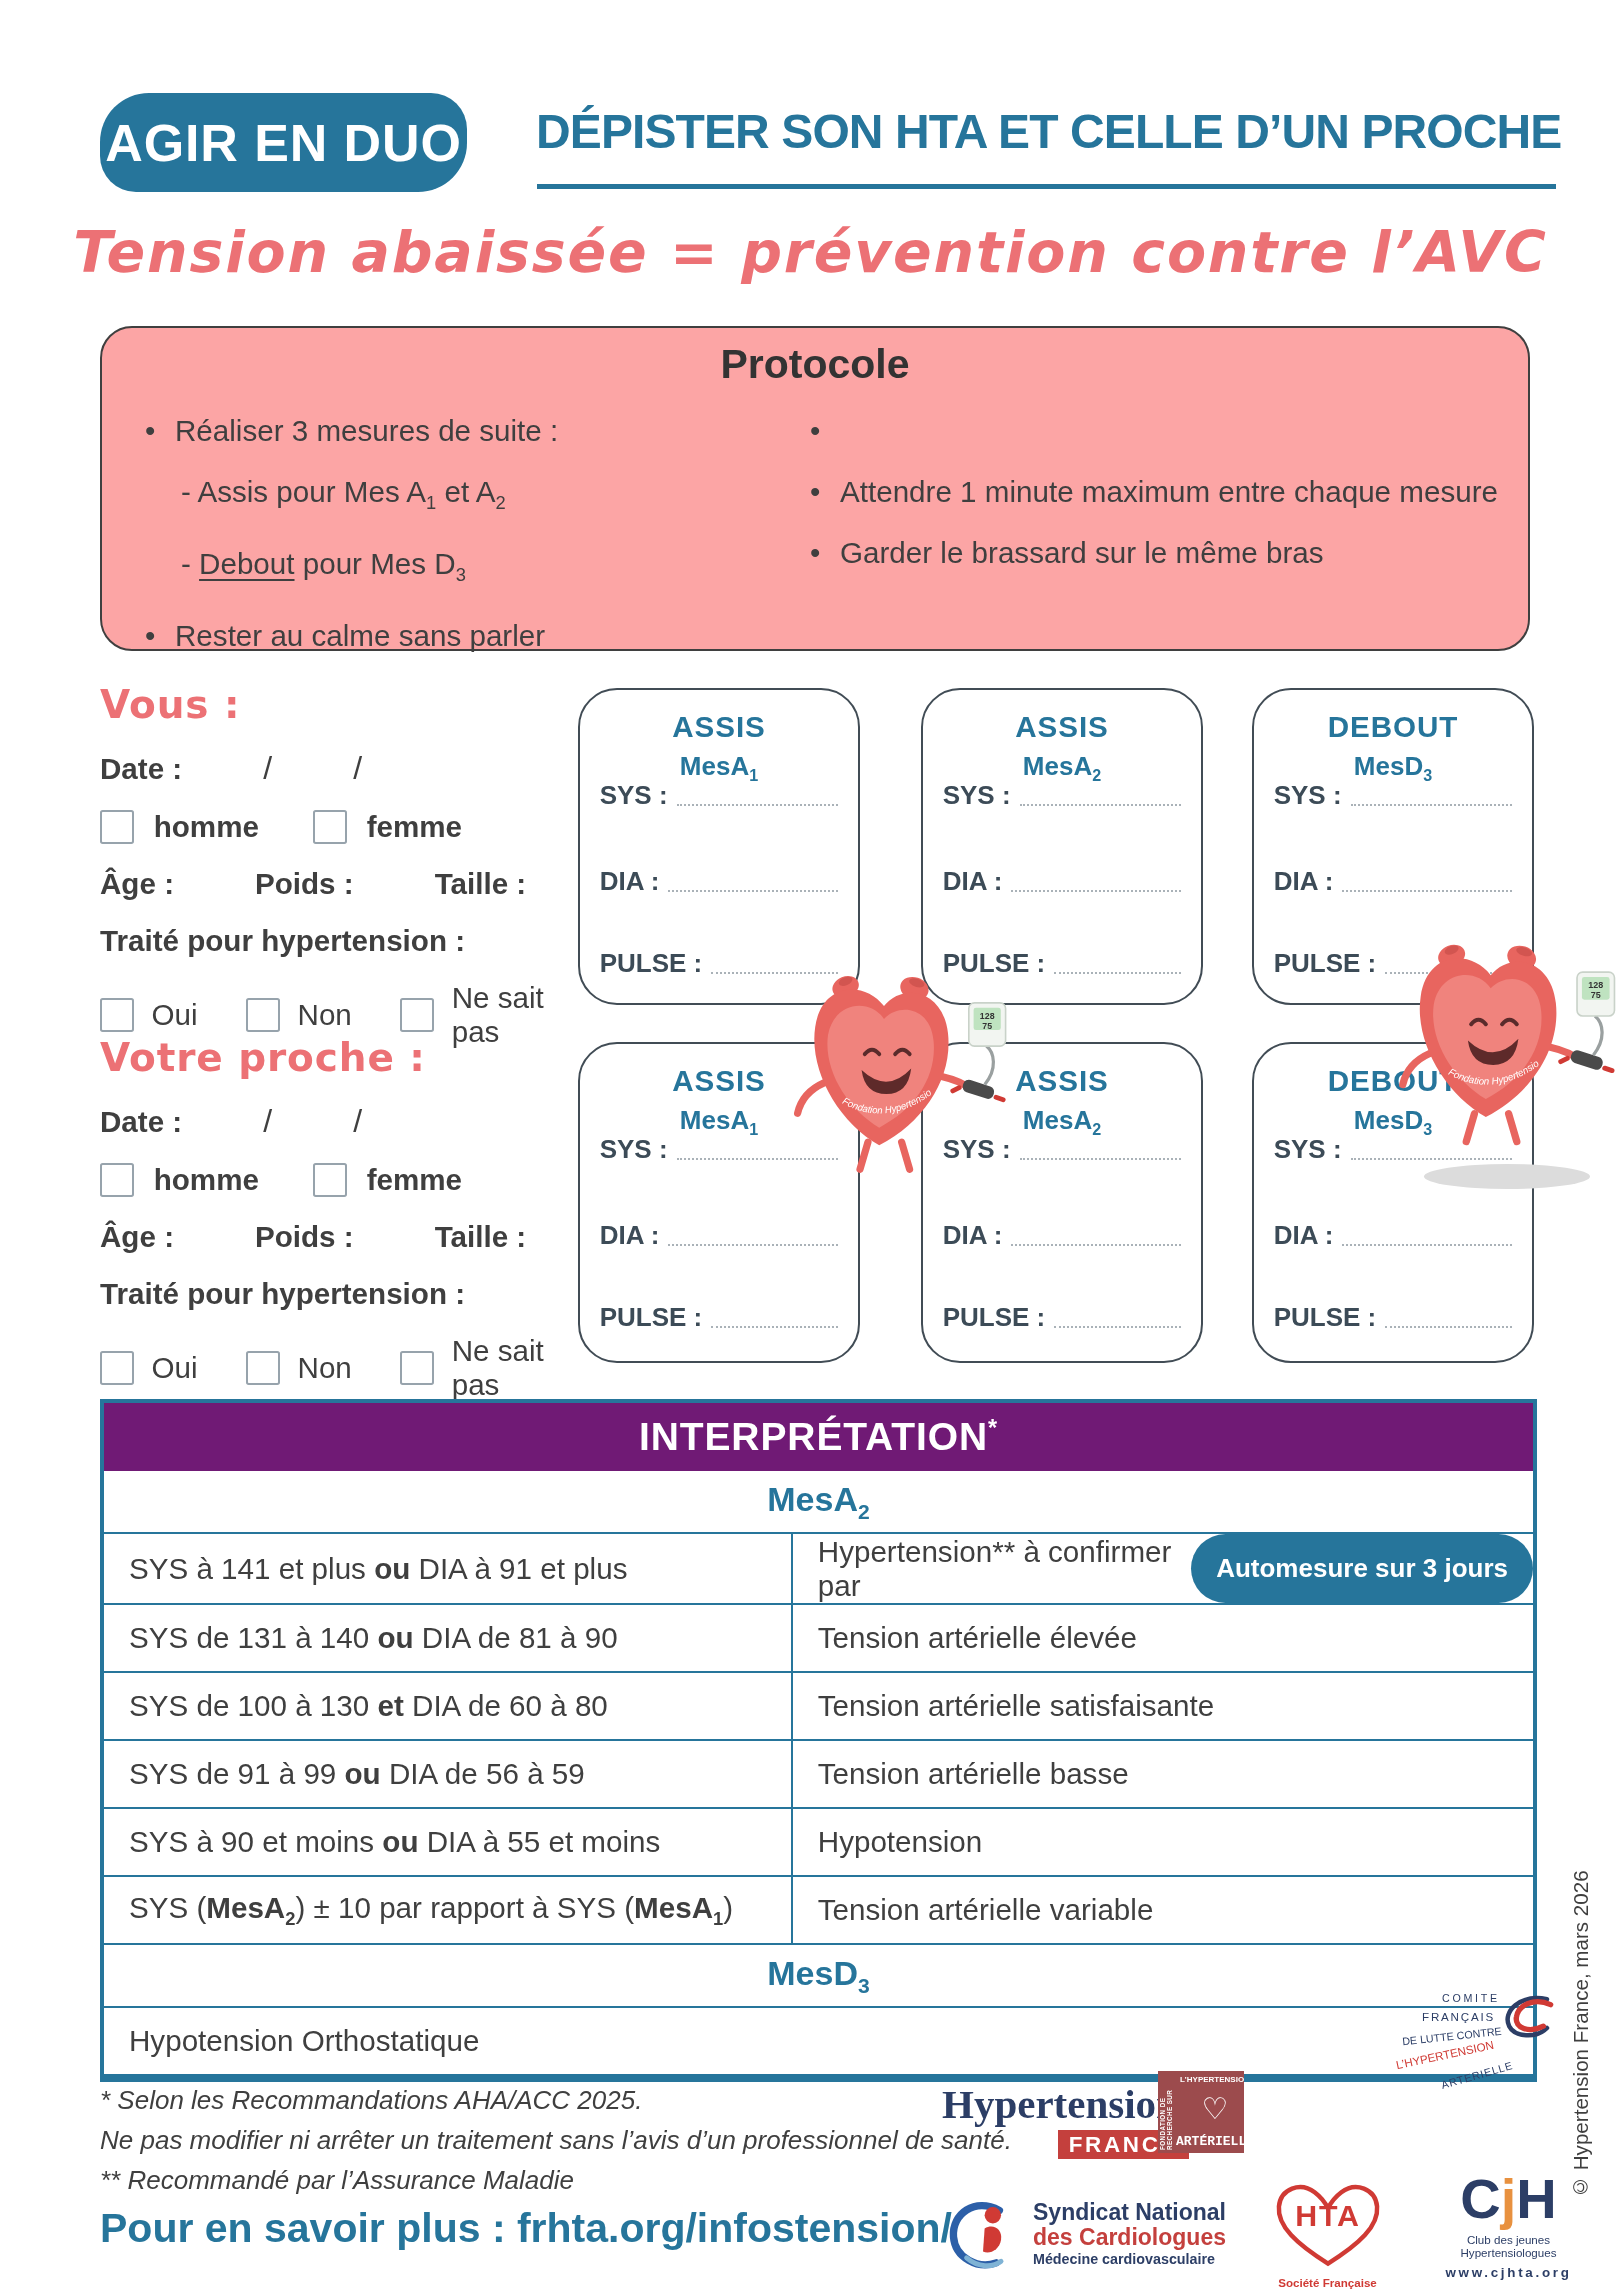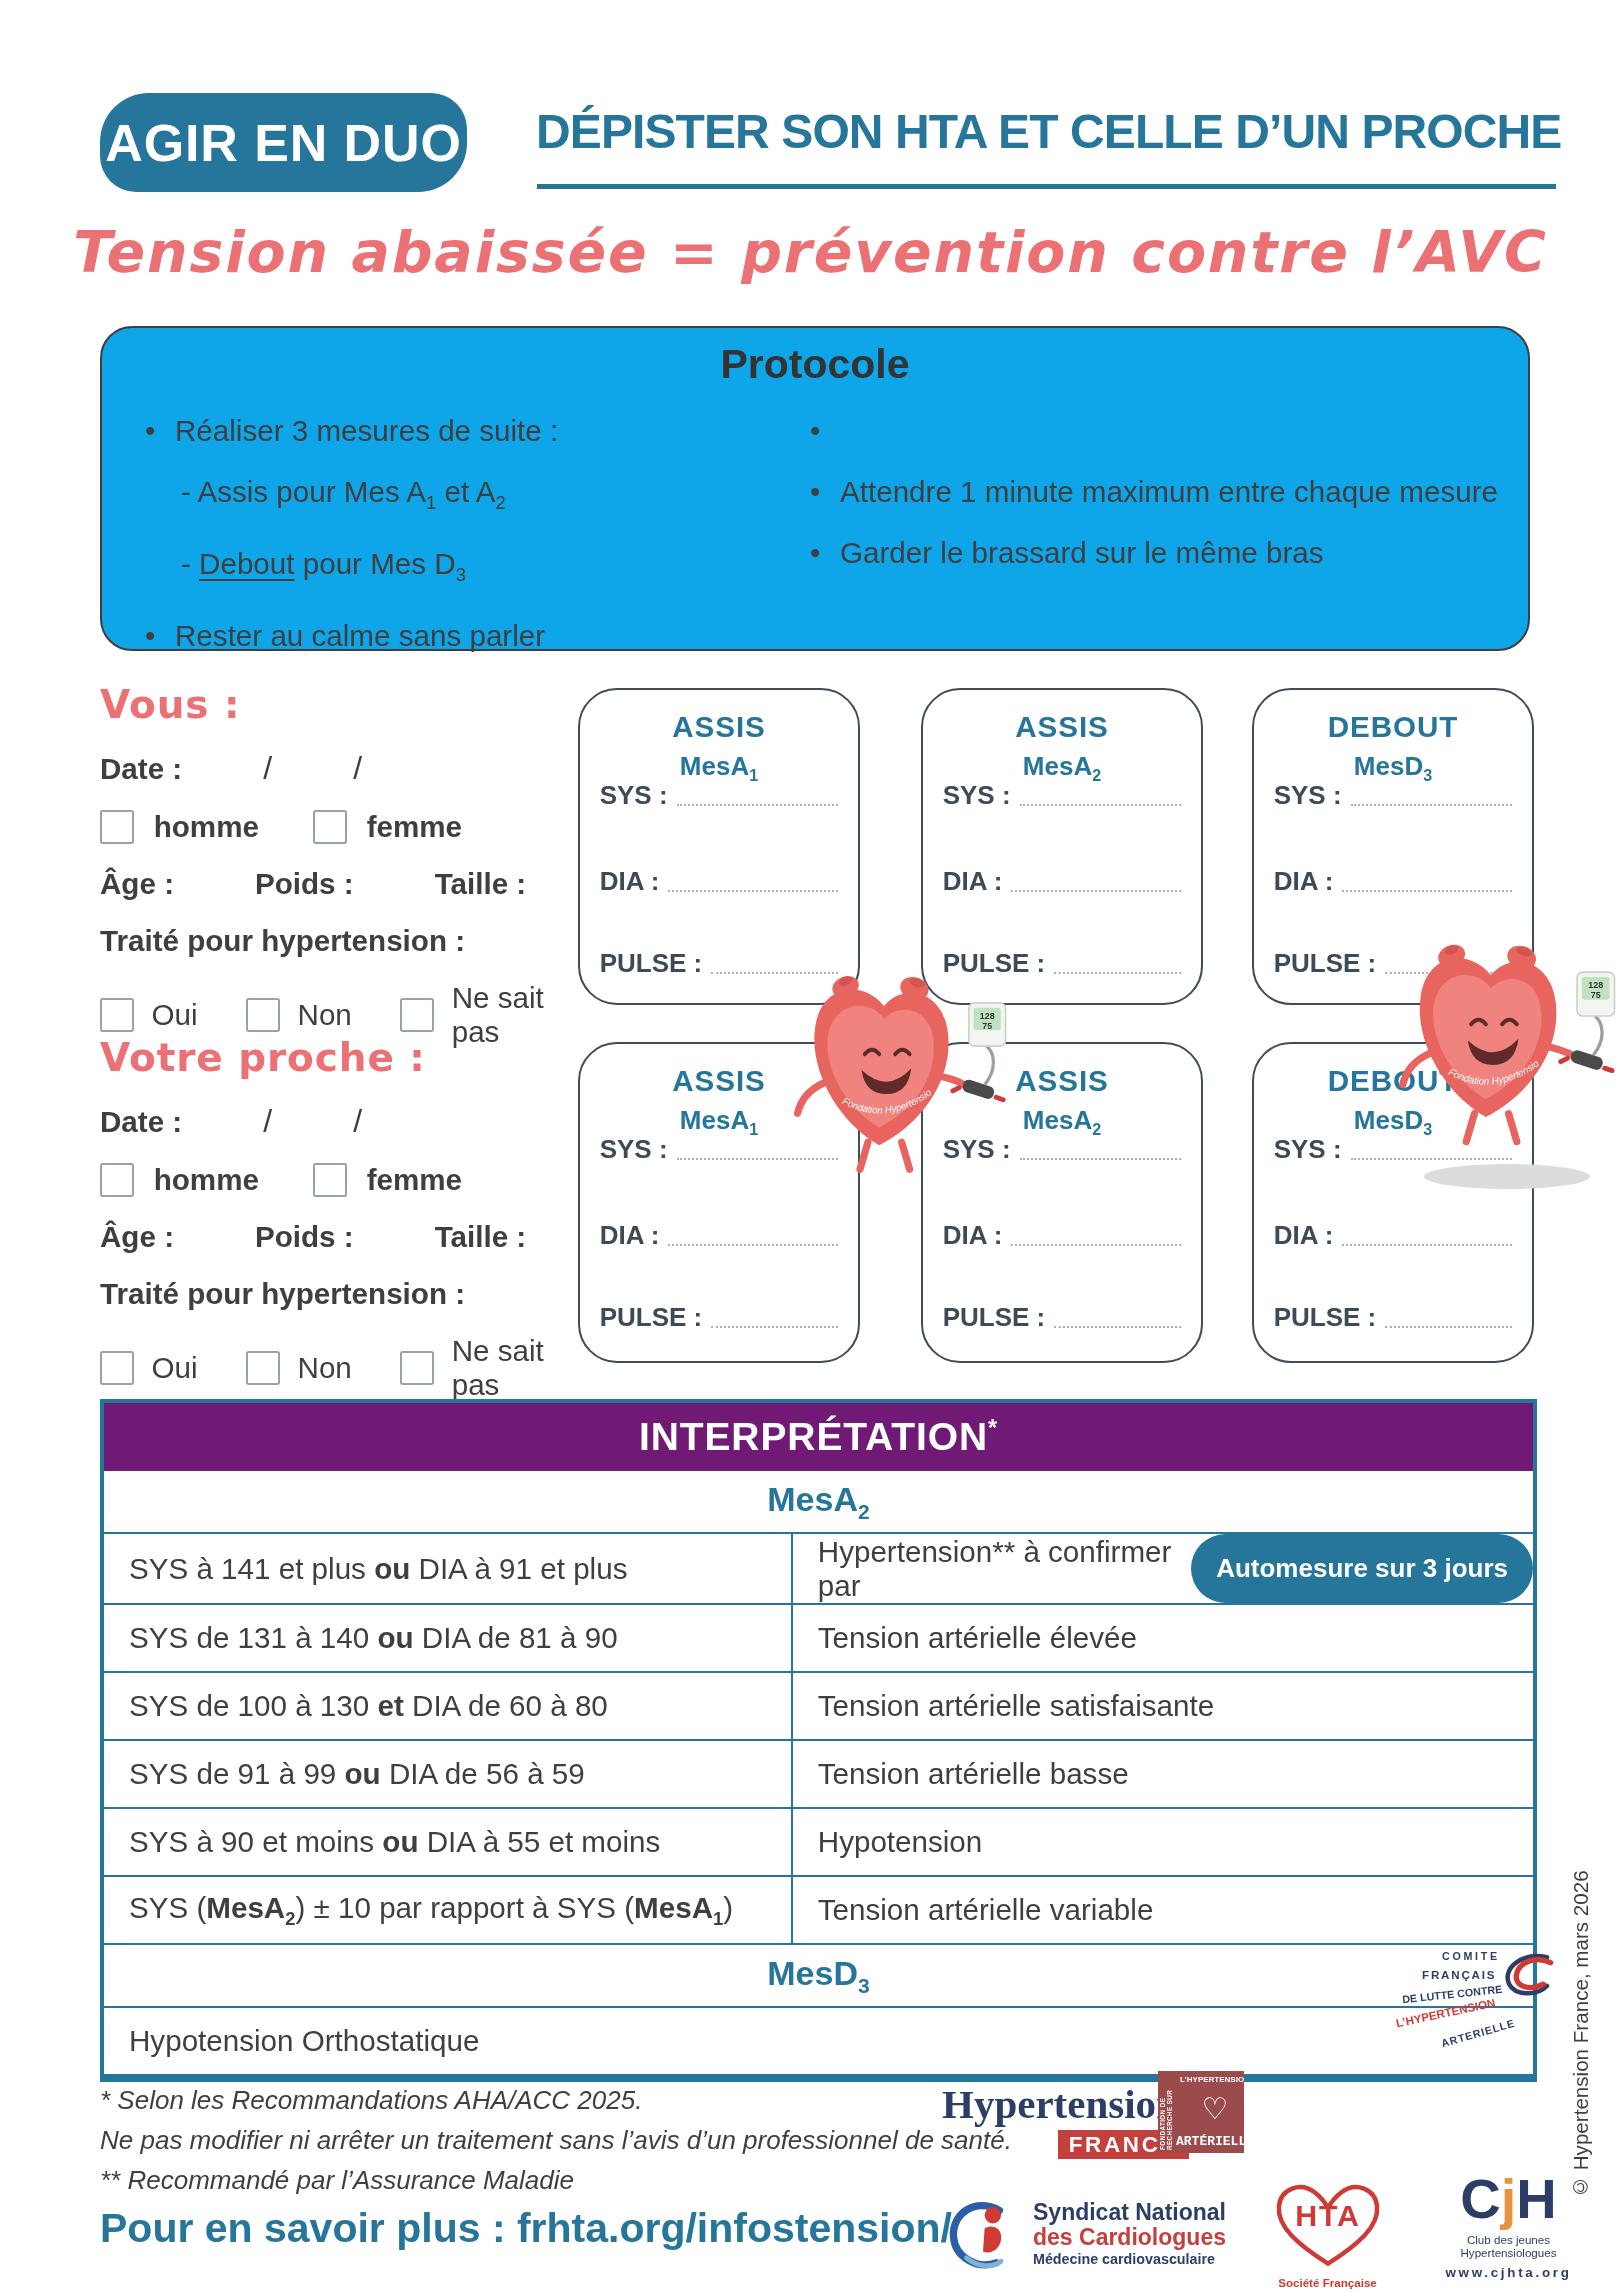--- a/index.html
+++ b/index.html
@@ -13,21 +13,21 @@
     border-radius:49px 36px 49px 36px;display:flex;align-items:center;justify-content:center;
     color:#fff;font-size:52px;font-weight:bold;letter-spacing:0.9px;}
   .htitle{position:absolute;left:536px;top:104px;width:1023px;color:#26759B;font-size:48px;
     font-weight:600;letter-spacing:-0.9px;text-align:center;white-space:nowrap;}
   .hrule{position:absolute;left:537px;top:184px;width:1019px;height:5.4px;background:#26759B;}
   .tagline{position:absolute;left:0;top:219px;width:1621px;text-align:center;color:#EC7175;
     font-size:57px;font-weight:bold;font-style:italic;letter-spacing:1.8px;font-family:"DejaVu Sans",sans-serif;}
 
   
   .proto{position:absolute;left:100px;top:326px;width:1426px;height:321px;border:2.7px solid #3F3F3F;
-    border-radius:32px;background:#0ea5e9;}
+    border-radius:32px;background:#fca5a5;}
   .proto-title{position:absolute;left:0;top:12.5px;width:100%;text-align:center;font-size:41px;
     font-weight:bold;color:#333;}
   .proto-col{position:absolute;top:86px;font-size:29.6px;color:#3F3F3F;}
   .proto-col.left{left:43px;width:573px;}
   .proto-col.right{left:708px;width:716px;}
   .proto-line{display:flex;align-items:flex-start;margin-bottom:27px;line-height:34px;}
   .proto-line .blt{width:30px;font-size:29.6px;}
   .proto-line.indent{padding-left:36px;}
   .proto-line u{text-underline-offset:5.4px;}
 
@@ -81,21 +81,21 @@
   .logo-hf .hf-fr{display:inline-block;background:#C4403D;color:#fff;font-size:22.4px;font-weight:bold;
     letter-spacing:2.7px;padding:1.8px 10.7px;margin-left:116px;margin-top:1.8px;}
   .logo-fond{position:absolute;left:1158px;top:2071px;width:86px;height:82px;background:#9C4B4D;color:#fff;
     display:flex;overflow:hidden;}
   .fond-side{writing-mode:vertical-rl;transform:rotate(180deg);font-size:6.3px;font-weight:bold;
     line-height:7.2px;padding:2.7px 0.9px;letter-spacing:0.4px;}
   .fond-main{flex:1;display:flex;flex-direction:column;align-items:center;justify-content:space-between;padding:3.6px 1.8px;}
   .fond-top{font-size:8px;font-weight:bold;white-space:nowrap;}
   .fond-heart{font-size:30px;line-height:30px;}
   .fond-bot{font-size:13px;font-weight:bold;font-family:Liberation Mono, monospace;}
-  .logo-comite{position:absolute;left:1386px;top:1950px;width:170px;height:103px;font-weight:bold;color:#2C3E66;}
+  .logo-comite{position:absolute;left:1386px;top:1992px;width:170px;height:103px;font-weight:normal;color:#2C3E66;}
   .logo-comite .cl{position:absolute;white-space:nowrap;}
   .logo-cjh{position:absolute;left:1428px;top:2172px;width:161px;text-align:center;}
   .cjh-big{font-size:56px;font-weight:bold;color:#2C3E66;line-height:54px;}
   .cjh-big .j{color:#E8913F;}
   .cjh-l1{font-size:11.6px;color:#2C3E66;margin-top:7.2px;}
   .cjh-l2{font-size:13.4px;font-weight:bold;color:#2C3E66;letter-spacing:2.7px;margin-top:5.4px;}
   .logo-synd{position:absolute;left:942px;top:2194px;display:flex;align-items:center;gap:9px;}
   .synd-txt .s1{font-size:23px;font-weight:bold;color:#2C3E66;line-height:25px;}
   .synd-txt .s2{font-size:23px;font-weight:bold;color:#C4403D;line-height:25px;}
   .synd-txt .s3{font-size:14.3px;font-weight:bold;color:#2C3E66;line-height:19.7px;}

